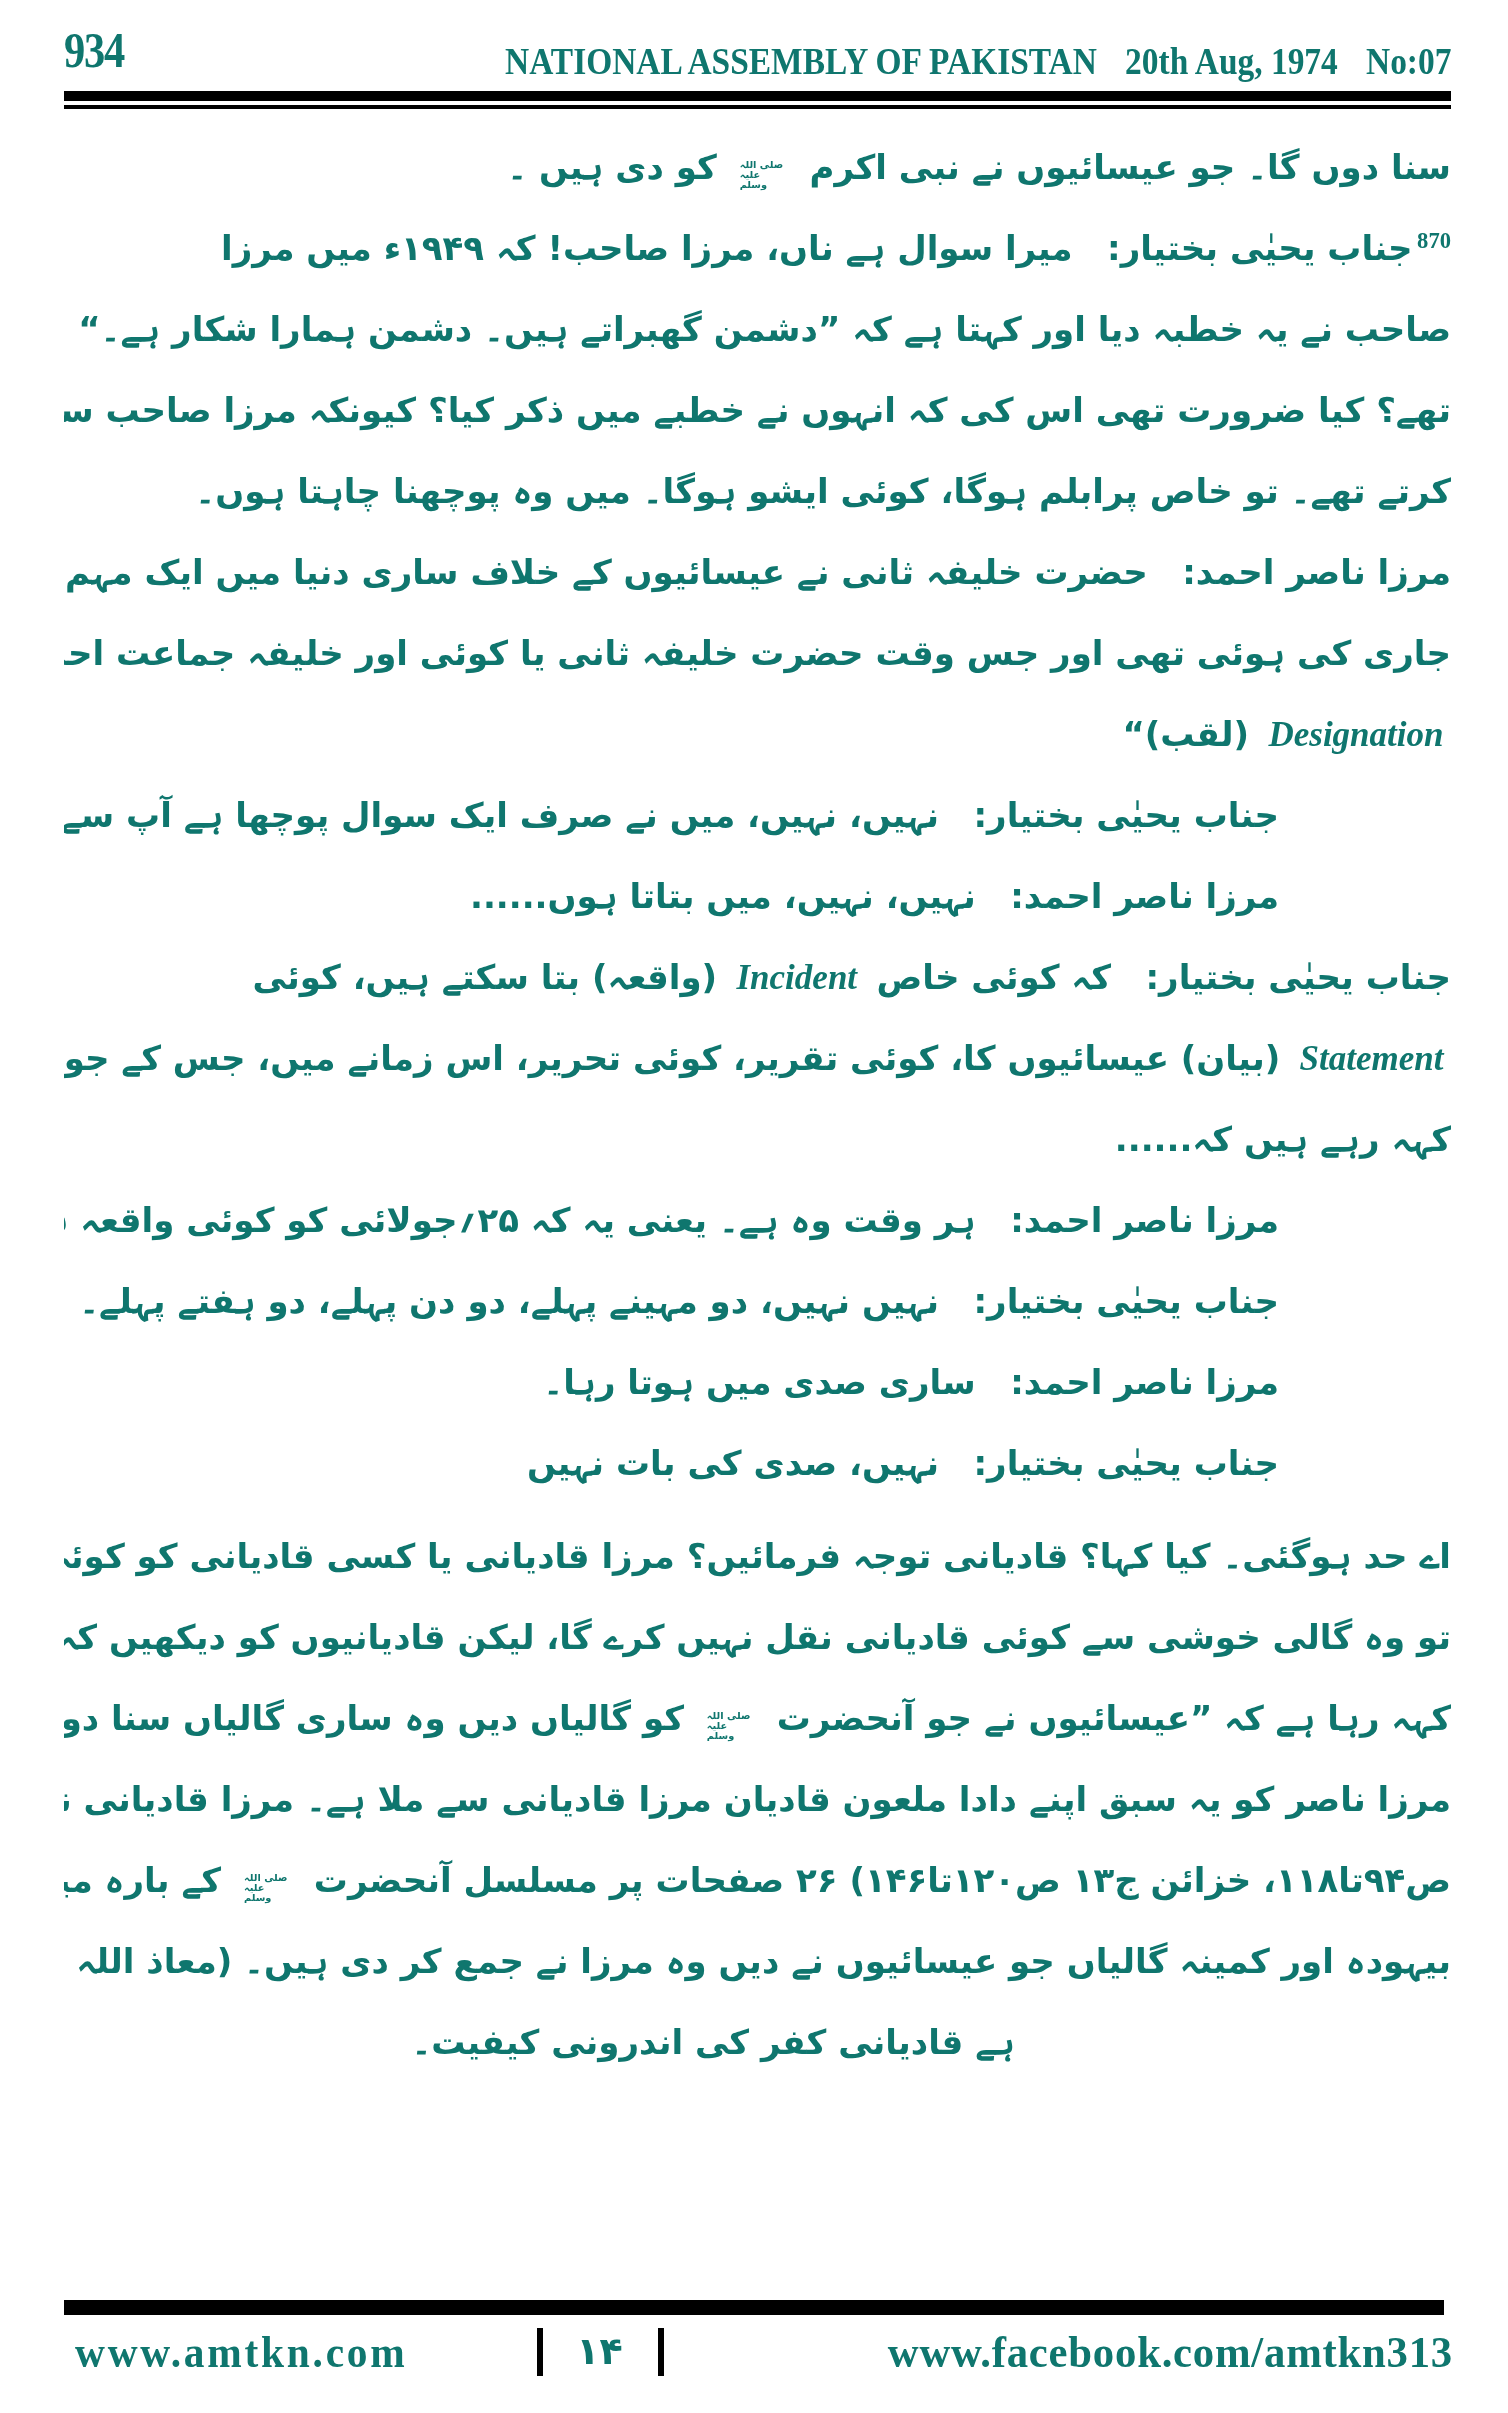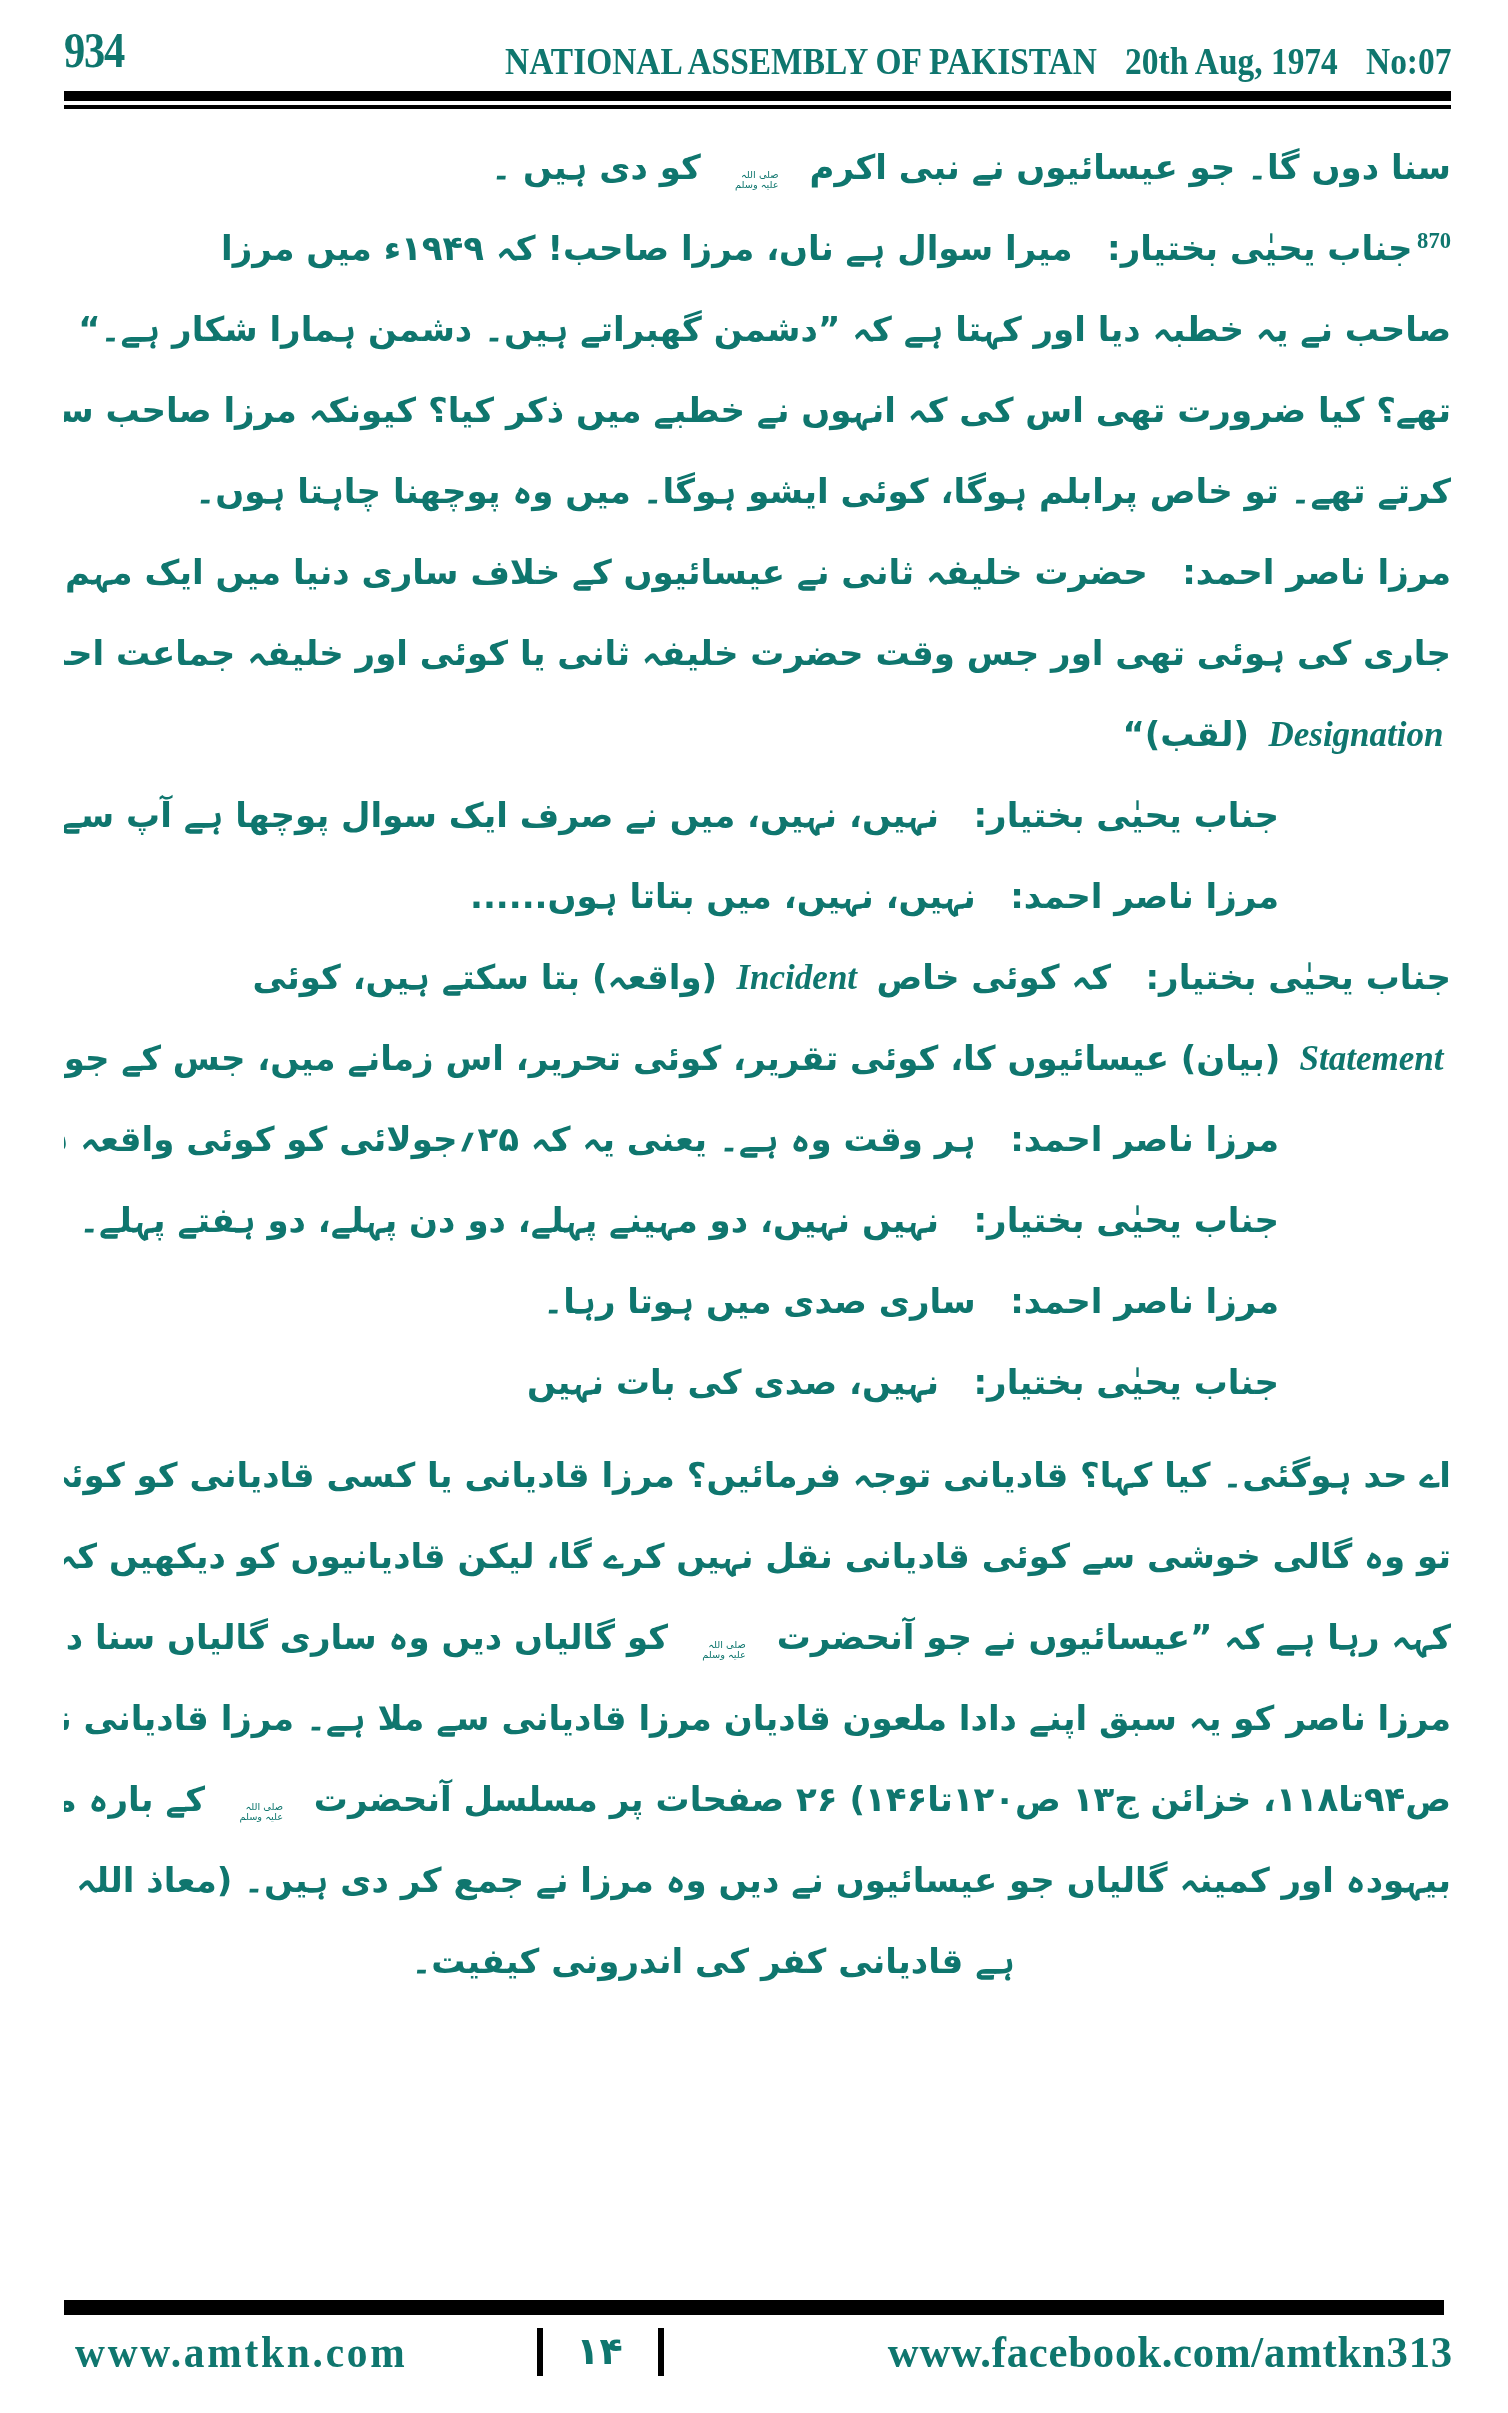--- a/index.html
+++ b/index.html
@@ -38,22 +38,22 @@
   .seg.eng{
     font-family:"Liberation Serif",serif;font-style:italic;font-weight:bold;
     font-size:35px;padding:0 7.5px;
   }
   .seg.sup{
     font-family:"Liberation Serif",serif;font-size:22.6px;vertical-align:super;
     line-height:0;margin-left:4.5px;
   }
   .seg.sal{
     display:inline-block;width:47px;font-size:9.8px;line-height:9.8px;
-    vertical-align:-9px;white-space:normal;text-align:right;font-weight:normal;
-    margin:0 19px;
+    vertical-align:-9px;white-space:normal;text-align:left;font-weight:bold;
+    margin:0 11px;
   }
   
   .ftr-bar{position:absolute;left:64px;right:64px;top:2300px;height:15px;background:#000;}
   .ftr-url{
     position:absolute;top:2326px;
     font-family:"Liberation Serif",serif;font-weight:bold;font-size:45px;
     white-space:nowrap;
   }
   .ftr-left{left:75px;letter-spacing:3px;transform:scaleX(.92);transform-origin:left top;}
   .ftr-right{right:55px;letter-spacing:0.8px;transform:scaleX(.95);transform-origin:right top;}
@@ -85,20 +85,21 @@
       <div class="line"><span class="seg">صاحب نے یہ خطبہ دیا اور کہتا ہے کہ ”دشمن گھبراتے ہیں۔ دشمن ہمارا شکار ہے۔“ وہ ”دشمن“ کون</span></div>
       <div class="line"><span class="seg">تھے؟ کیا ضرورت تھی اس کی کہ انہوں نے خطبے میں ذکر کیا؟ کیونکہ مرزا صاحب سوچ کر بات</span></div>
       <div class="line"><span class="seg">کرتے تھے۔ تو خاص پرابلم ہوگا، کوئی ایشو ہوگا۔ میں وہ پوچھنا چاہتا ہوں۔</span></div>
       <div class="line"><span class="seg spk">مرزا ناصر احمد:</span><span class="seg"> حضرت خلیفہ ثانی نے عیسائیوں کے خلاف ساری دنیا میں ایک مہم</span></div>
       <div class="line"><span class="seg">جاری کی ہوئی تھی اور جس وقت حضرت خلیفہ ثانی یا کوئی اور خلیفہ جماعت احمدیہ کا ——— ہم ویسے ہی</span></div>
       <div class="line"><span class="seg eng">Designation</span><span class="seg"> (لقب)“</span></div>
       <div class="line ind"><span class="seg spk">جناب یحیٰی بختیار:</span><span class="seg"> نہیں، نہیں، میں نے صرف ایک سوال پوچھا ہے آپ سے......</span></div>
       <div class="line ind"><span class="seg spk">مرزا ناصر احمد:</span><span class="seg"> نہیں، نہیں، میں بتاتا ہوں......</span></div>
       <div class="line"><span class="seg spk">جناب یحیٰی بختیار:</span><span class="seg"> کہ کوئی خاص </span><span class="seg eng">Incident</span><span class="seg"> (واقعہ) بتا سکتے ہیں، کوئی</span></div>
       <div class="line"><span class="seg eng">Statement</span><span class="seg"> (بیان) عیسائیوں کا، کوئی تقریر، کوئی تحریر، اس زمانے میں، جس کے جواب میں</span></div>
+      <div class="line"><span class="seg">کہہ رہے ہیں کہ......</span></div>
       <div class="line ind"><span class="seg spk">مرزا ناصر احمد:</span><span class="seg"> ہر وقت وہ ہے۔ یعنی یہ کہ ۲۵؍جولائی کو کوئی واقعہ ہوا؟</span></div>
       <div class="line ind"><span class="seg spk">جناب یحیٰی بختیار:</span><span class="seg"> نہیں نہیں، دو مہینے پہلے، دو دن پہلے، دو ہفتے پہلے۔</span></div>
       <div class="line ind"><span class="seg spk">مرزا ناصر احمد:</span><span class="seg"> ساری صدی میں ہوتا رہا۔</span></div>
       <div class="line ind"><span class="seg spk">جناب یحیٰی بختیار:</span><span class="seg"> نہیں، صدی کی بات نہیں</span></div>
       <div class="line gap"><span class="seg">اے حد ہوگئی۔ کیا کہا؟ قادیانی توجہ فرمائیں؟ مرزا قادیانی یا کسی قادیانی کو کوئی گالی دے</span></div>
       <div class="line"><span class="seg">تو وہ گالی خوشی سے کوئی قادیانی نقل نہیں کرے گا، لیکن قادیانیوں کو دیکھیں کہ بلاتکلف ان کا سربراہ</span></div>
       <div class="line"><span class="seg">کہہ رہا ہے کہ ”عیسائیوں نے جو آنحضرت </span><span class="seg sal">صلی اللہ علیہ وسلم</span><span class="seg"> کو گالیاں دیں وہ ساری گالیاں سنا دوں گا۔“</span></div>
       <div class="line"><span class="seg">مرزا ناصر کو یہ سبق اپنے دادا ملعون قادیان مرزا قادیانی سے ملا ہے۔ مرزا قادیانی نے (کتاب البریہ</span></div>
       <div class="line"><span class="seg">ص۹۴تا۱۱۸، خزائن ج۱۳ ص۱۲۰تا۱۴۶) ۲۶ صفحات پر مسلسل آنحضرت </span><span class="seg sal">صلی اللہ علیہ وسلم</span><span class="seg"> کے بارہ میں صریح</span></div>
       <div class="line"><span class="seg">بیہودہ اور کمینہ گالیاں جو عیسائیوں نے دیں وہ مرزا نے جمع کر دی ہیں۔ (معاذ اللہ ثم معاذ اللہ) یہ</span></div>

